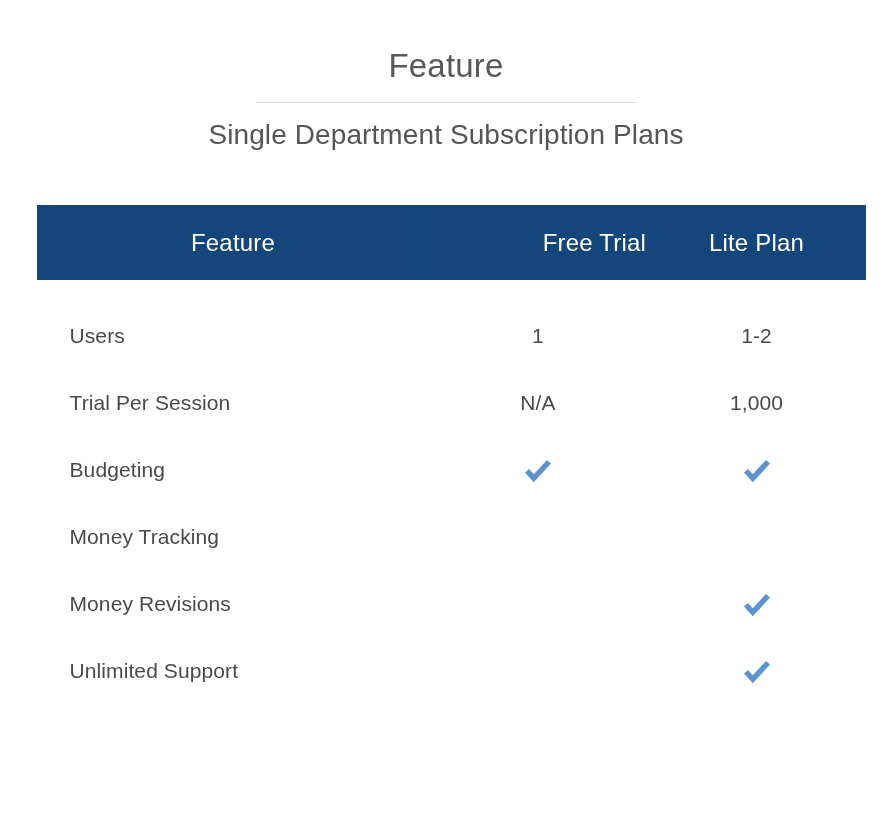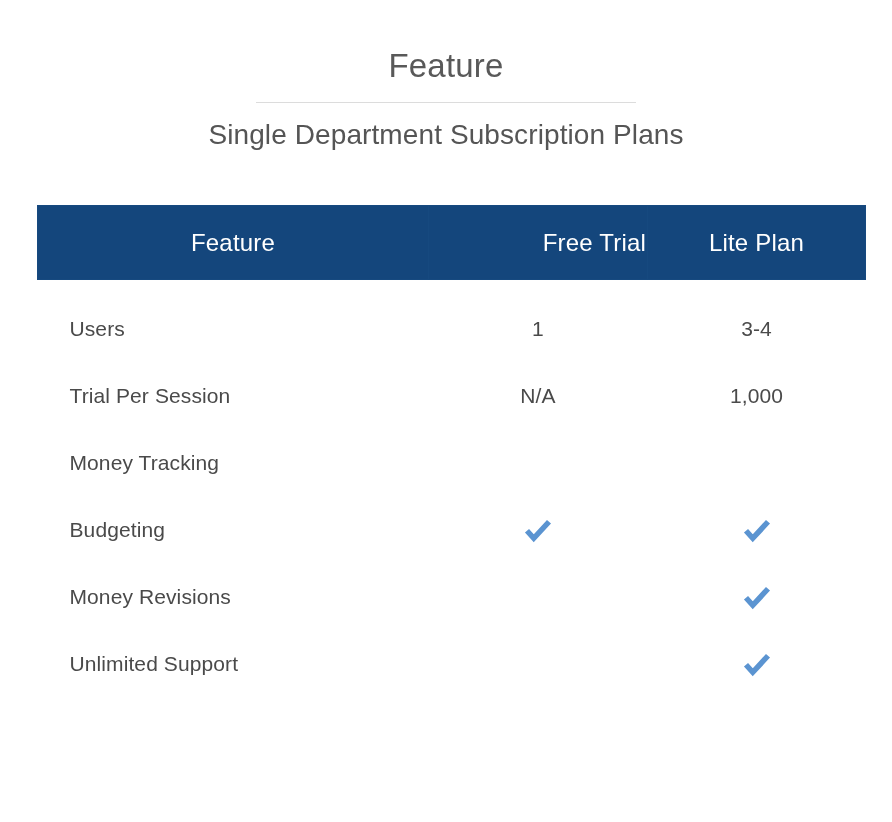--- a/index.html
+++ b/index.html
@@ -78,21 +78,21 @@
     letter-spacing: 0.1px;
   }
   table.plans tbody td.feature-name {
     text-align: left;
     padding-left: 32px;
   }
   table.plans tbody td.value-cell {
     text-align: center;
   }
   table.plans tbody tr:first-child td {
-    padding-top: 16px;
+    padding-top: 23px;
   }
 
   
   .check-icon {
     display: inline-block;
     width: 30px;
     height: 30px;
     vertical-align: middle;
   }
   .check-icon svg { display: block; }
@@ -113,40 +113,40 @@
       <tr>
         <th class="col-feature">Feature</th>
         <th class="col-free">Free Trial</th>
         <th class="col-lite">Lite Plan</th>
       </tr>
     </thead>
     <tbody id="plans-body">
         <tr>
           <td class="feature-name">Users</td>
           <td class="value-cell">1</td>
-          <td class="value-cell">3-4</td>
+          <td class="value-cell">1-2</td>
         </tr>
         <tr>
           <td class="feature-name">Trial Per Session</td>
           <td class="value-cell">N/A</td>
           <td class="value-cell">1,000</td>
-        </tr>
-        <tr>
-          <td class="feature-name">Money Tracking</td>
-          <td class="value-cell"><span class="empty-cell"></span></td>
-          <td class="value-cell"><span class="empty-cell"></span></td>
         </tr>
         <tr>
           <td class="feature-name">Budgeting</td>
           <td class="value-cell"><span class="check-icon"><svg viewBox="0 0 24 24" width="30" height="30" aria-hidden="true">
                 <path d="M3.2 12.6 L8.6 18.6 L20.8 5.4" fill="none" stroke="#5b94d1" stroke-width="4.4" stroke-linecap="butt" stroke-linejoin="miter"></path>
               </svg></span></td>
           <td class="value-cell"><span class="check-icon"><svg viewBox="0 0 24 24" width="30" height="30" aria-hidden="true">
                 <path d="M3.2 12.6 L8.6 18.6 L20.8 5.4" fill="none" stroke="#5b94d1" stroke-width="4.4" stroke-linecap="butt" stroke-linejoin="miter"></path>
               </svg></span></td>
+        </tr>
+        <tr>
+          <td class="feature-name">Money Tracking</td>
+          <td class="value-cell"><span class="empty-cell"></span></td>
+          <td class="value-cell"><span class="empty-cell"></span></td>
         </tr>
         <tr>
           <td class="feature-name">Money Revisions</td>
           <td class="value-cell"><span class="empty-cell"></span></td>
           <td class="value-cell"><span class="check-icon"><svg viewBox="0 0 24 24" width="30" height="30" aria-hidden="true">
                 <path d="M3.2 12.6 L8.6 18.6 L20.8 5.4" fill="none" stroke="#5b94d1" stroke-width="4.4" stroke-linecap="butt" stroke-linejoin="miter"></path>
               </svg></span></td>
         </tr>
         <tr>
           <td class="feature-name">Unlimited Support</td>

